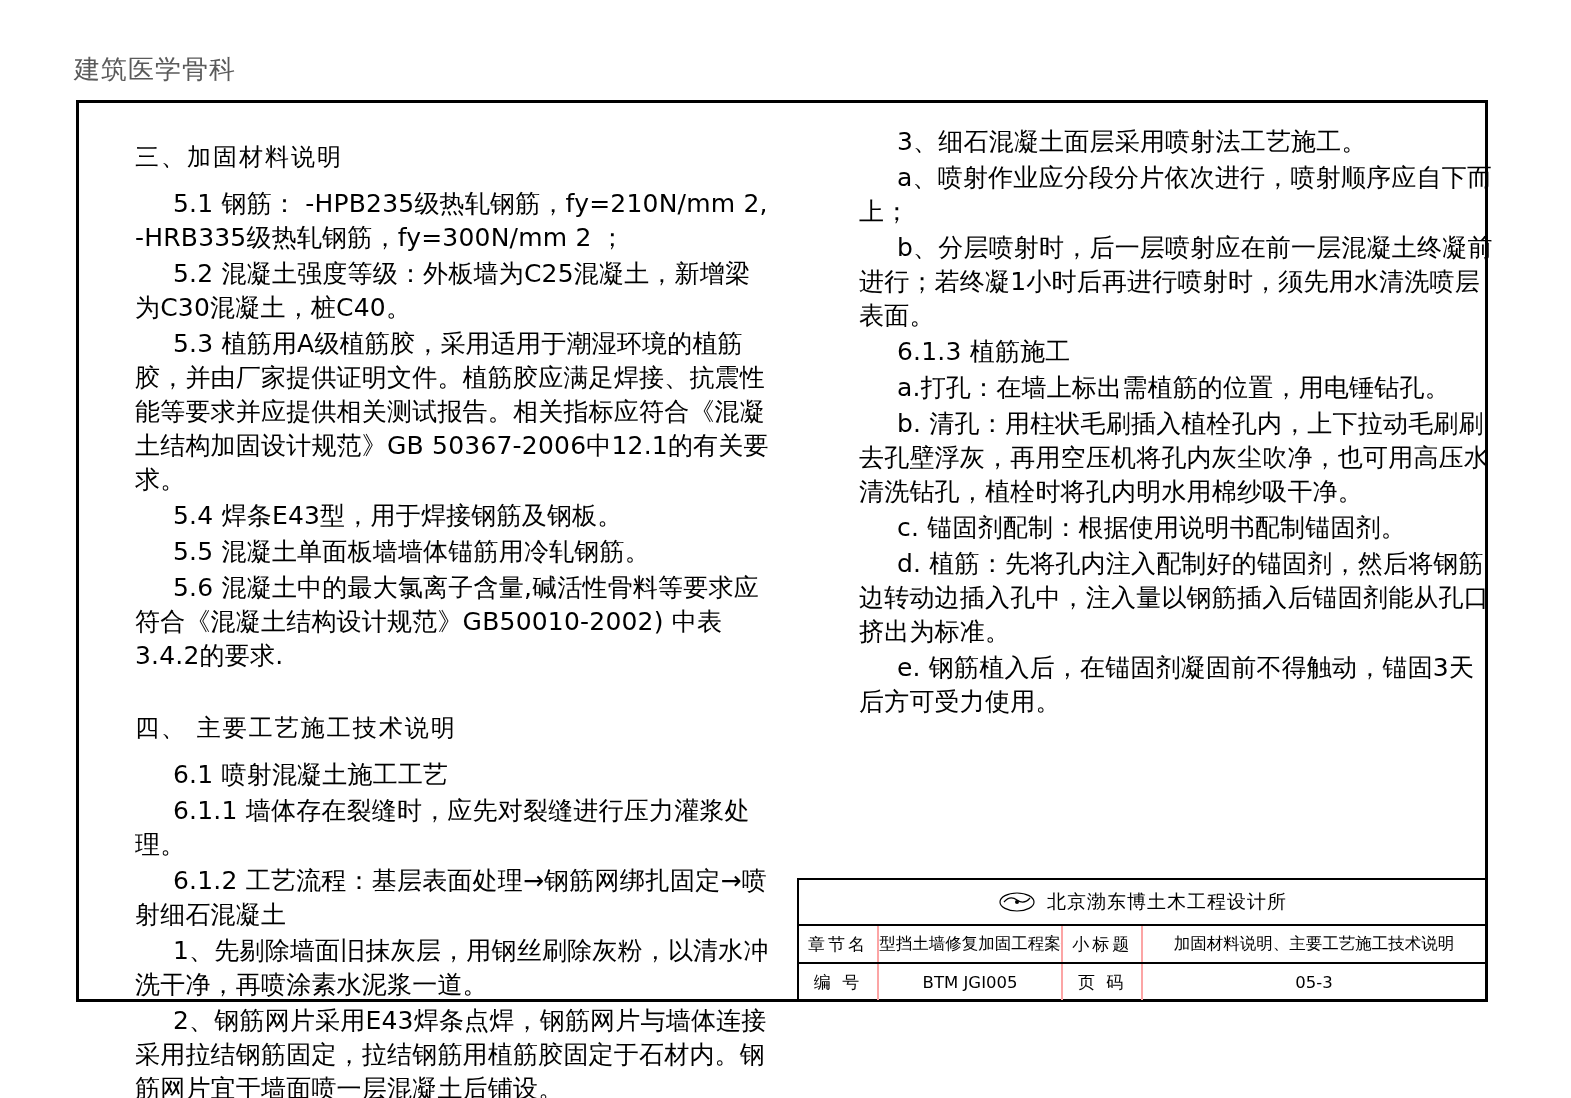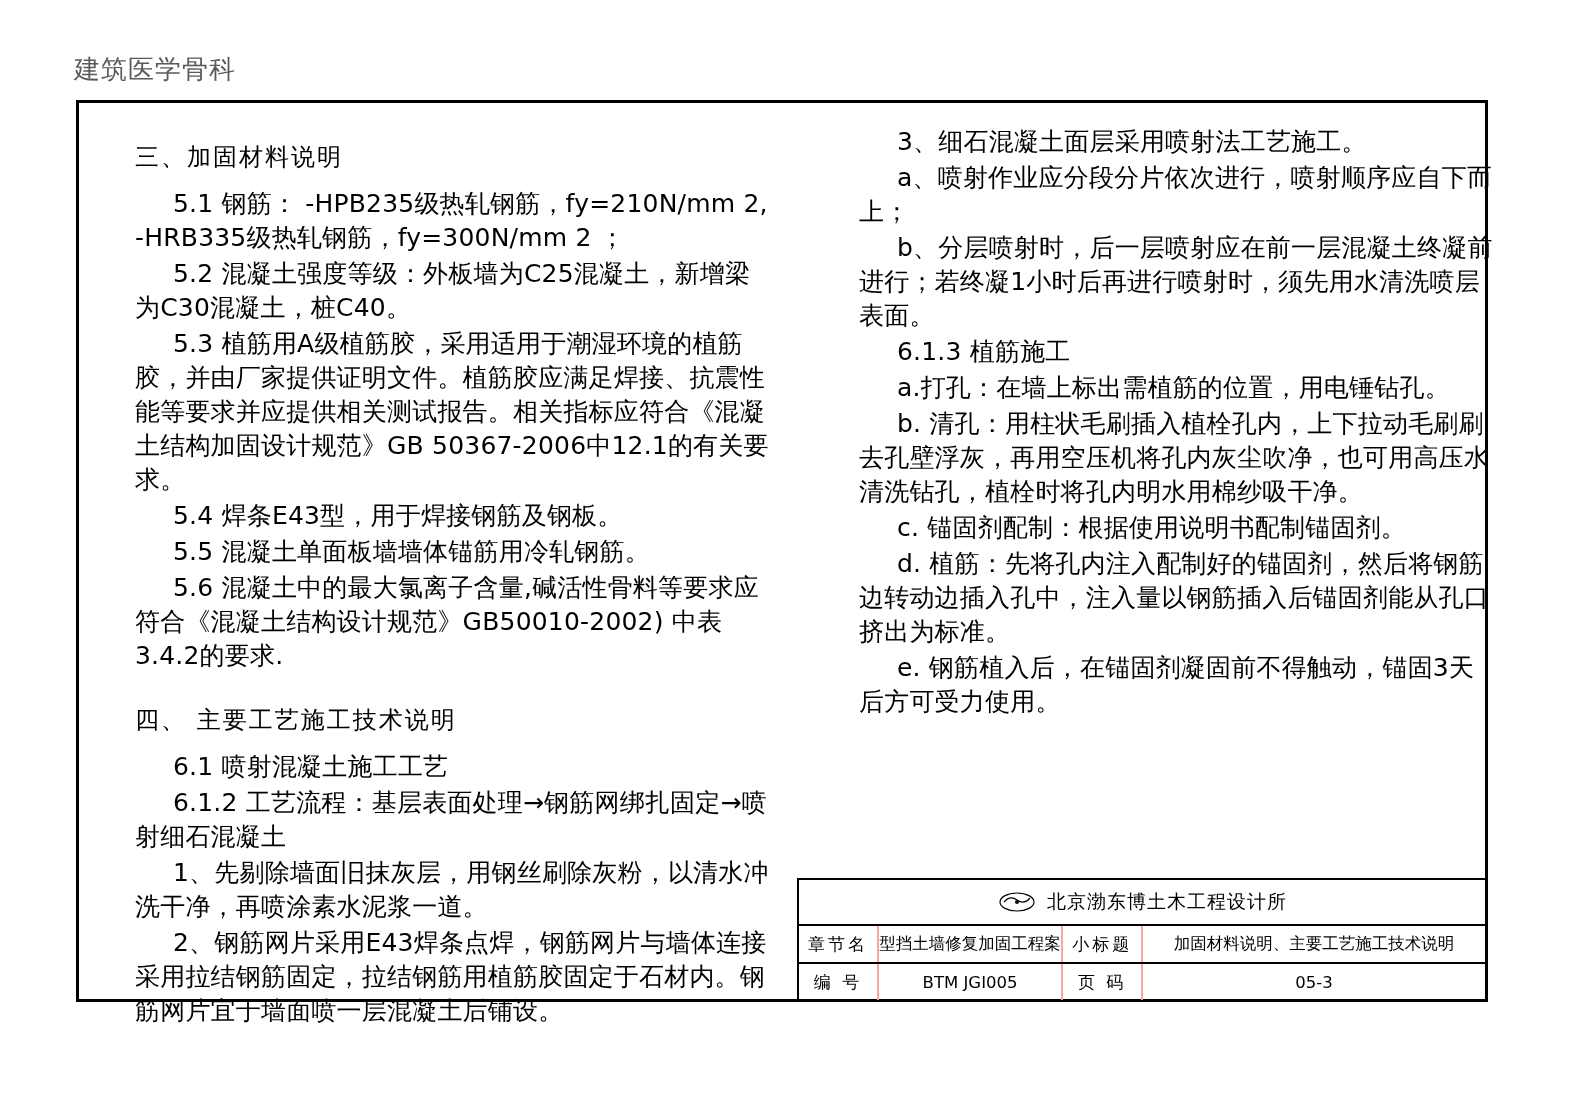--- a/index.html
+++ b/index.html
@@ -53,21 +53,21 @@
     width: 640px;
   }
   h2.section {
     font-size: 24px;
     font-weight: normal;
     margin: 0 0 14px 0;
     letter-spacing: 2px;
     font-family: "DejaVu Sans", "Liberation Sans", sans-serif;
   }
   h2.section.sp {
-    margin-top: 31px;
+    margin-top: 39px;
   }
   p.para {
     font-size: 25px;
     line-height: 34px;
     margin: 0 0 2px 0;
     text-indent: 38px;
     font-family: "DejaVu Sans", "Liberation Sans", sans-serif;
     letter-spacing: 0.2px;
   }
   
@@ -139,20 +139,21 @@
       <h2 class="section">三、加固材料说明</h2>
       <p class="para">5.1 钢筋： -HPB235级热轧钢筋，fy=210N/mm 2,  -HRB335级热轧钢筋，fy=300N/mm 2 ；</p>
       <p class="para">5.2 混凝土强度等级：外板墙为C25混凝土，新增梁为C30混凝土，桩C40。</p>
       <p class="para">5.3 植筋用A级植筋胶，采用适用于潮湿环境的植筋胶，并由厂家提供证明文件。植筋胶应满足焊接、抗震性能等要求并应提供相关测试报告。相关指标应符合《混凝土结构加固设计规范》GB 50367-2006中12.1的有关要求。</p>
       <p class="para">5.4 焊条E43型，用于焊接钢筋及钢板。</p>
       <p class="para">5.5 混凝土单面板墙墙体锚筋用冷轧钢筋。</p>
       <p class="para">5.6 混凝土中的最大氯离子含量,碱活性骨料等要求应符合《混凝土结构设计规范》GB50010-2002) 中表3.4.2的要求.</p>
 
       <h2 class="section sp">四、 主要工艺施工技术说明</h2>
       <p class="para">6.1 喷射混凝土施工工艺</p>
+      <p class="para">6.1.1 墙体存在裂缝时，应先对裂缝进行压力灌浆处理。</p>
       <p class="para">6.1.2 工艺流程：基层表面处理→钢筋网绑扎固定→喷射细石混凝土</p>
       <p class="para">1、先剔除墙面旧抹灰层，用钢丝刷除灰粉，以清水冲洗干净，再喷涂素水泥浆一道。</p>
       <p class="para">2、钢筋网片采用E43焊条点焊，钢筋网片与墙体连接采用拉结钢筋固定，拉结钢筋用植筋胶固定于石材内。钢筋网片宜于墙面喷一层混凝土后铺设。</p>
     </div>
 
     <div class="col col-right">
       <p class="para">3、细石混凝土面层采用喷射法工艺施工。</p>
       <p class="para">a、喷射作业应分段分片依次进行，喷射顺序应自下而上；</p>
       <p class="para">b、分层喷射时，后一层喷射应在前一层混凝土终凝前进行；若终凝1小时后再进行喷射时，须先用水清洗喷层表面。</p>
       <p class="para">6.1.3 植筋施工</p>

